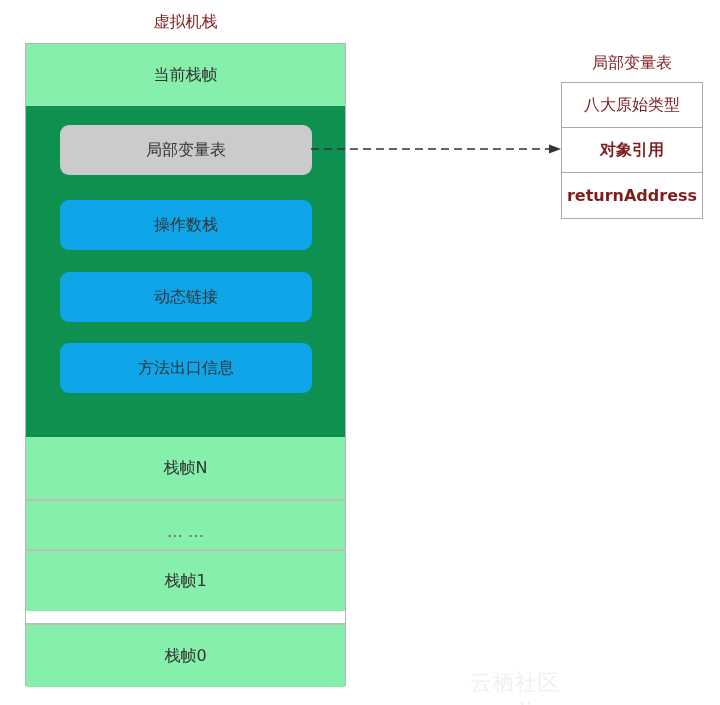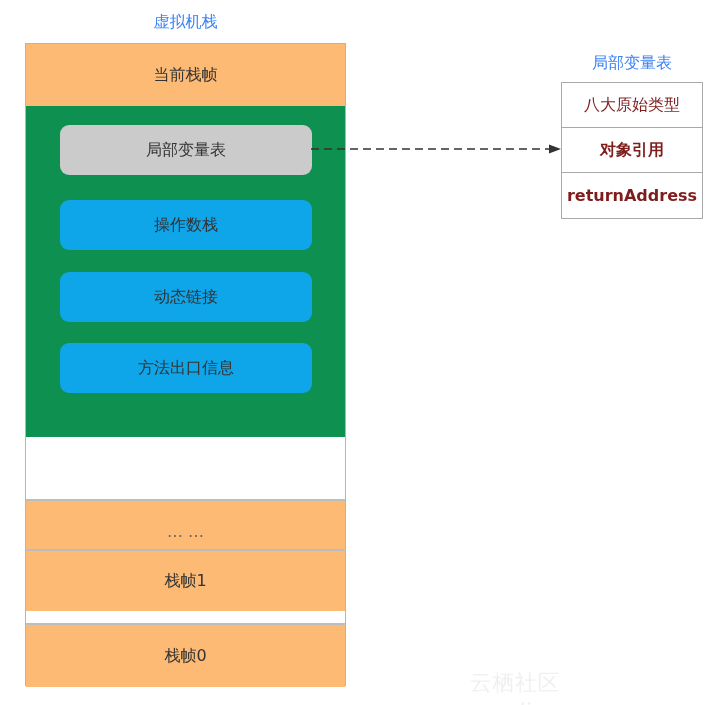--- a/index.html
+++ b/index.html
@@ -3,30 +3,30 @@
   <meta charset="utf-8">
   <style>
     html, body { margin:0; padding:0; }
     body {
       width:720px; height:705px; position:relative; background:#ffffff;
       font-family: "DejaVu Sans", "Liberation Sans", sans-serif; color:#333;
       overflow:hidden;
     }
     .abs { position:absolute; }
     .title {
-      font-size:16px; color:#3b82f6; text-align:center;
+      font-size:16px; color:#7f1d1d; text-align:center;
     }
     .stack {
       left:25px; top:43px; width:319px; height:641px;
       border:1px solid #b5b5b5; box-sizing:content-box;
     }
     .row {
       position:absolute; left:0; width:319px; display:flex;
       align-items:center; justify-content:center; font-size:16px; color:#333;
-      background:#fdba74;
+      background:#86efac;
     }
     .row.sep { border-top:2px solid #bdbdbd; }
     .green {
       position:absolute; left:0; top:62px; width:319px; height:331px;
       background:#0e9150;
     }
     .inner {
       position:absolute; left:34px; width:252px; height:50px;
       background:#0ea5e9; border-radius:9px;
       display:flex; align-items:center; justify-content:center;
@@ -55,20 +55,21 @@
 <div class="abs stack">
   <div class="row" style="top:0; height:62px;">当前栈帧</div>
 
   <div class="green">
     <div class="inner hl" style="top:19px;">局部变量表</div>
     <div class="inner" style="top:94px;">操作数栈</div>
     <div class="inner" style="top:237px;">方法出口信息</div>
     <div class="inner" style="top:166px;">动态链接</div>
   </div>
 
+  <div class="row" style="top:393px; height:62px;">栈帧N</div>
   <div class="row sep" style="top:455px; height:60px; color:#666;">… …</div>
   <div class="row sep" style="top:505px; height:60px;">栈帧1</div>
   <div class="row sep" style="top:579px; height:62px;">栈帧0</div>
 </div>
 
 <svg class="abs arrow" viewBox="0 0 252 12" width="252" height="12">
   <line x1="0" y1="6" x2="240" y2="6" stroke="#333" stroke-width="1.3" stroke-dasharray="8,5"></line>
   <polygon points="238,1.5 250,6 238,10.5" fill="#333"></polygon>
 </svg>
 

